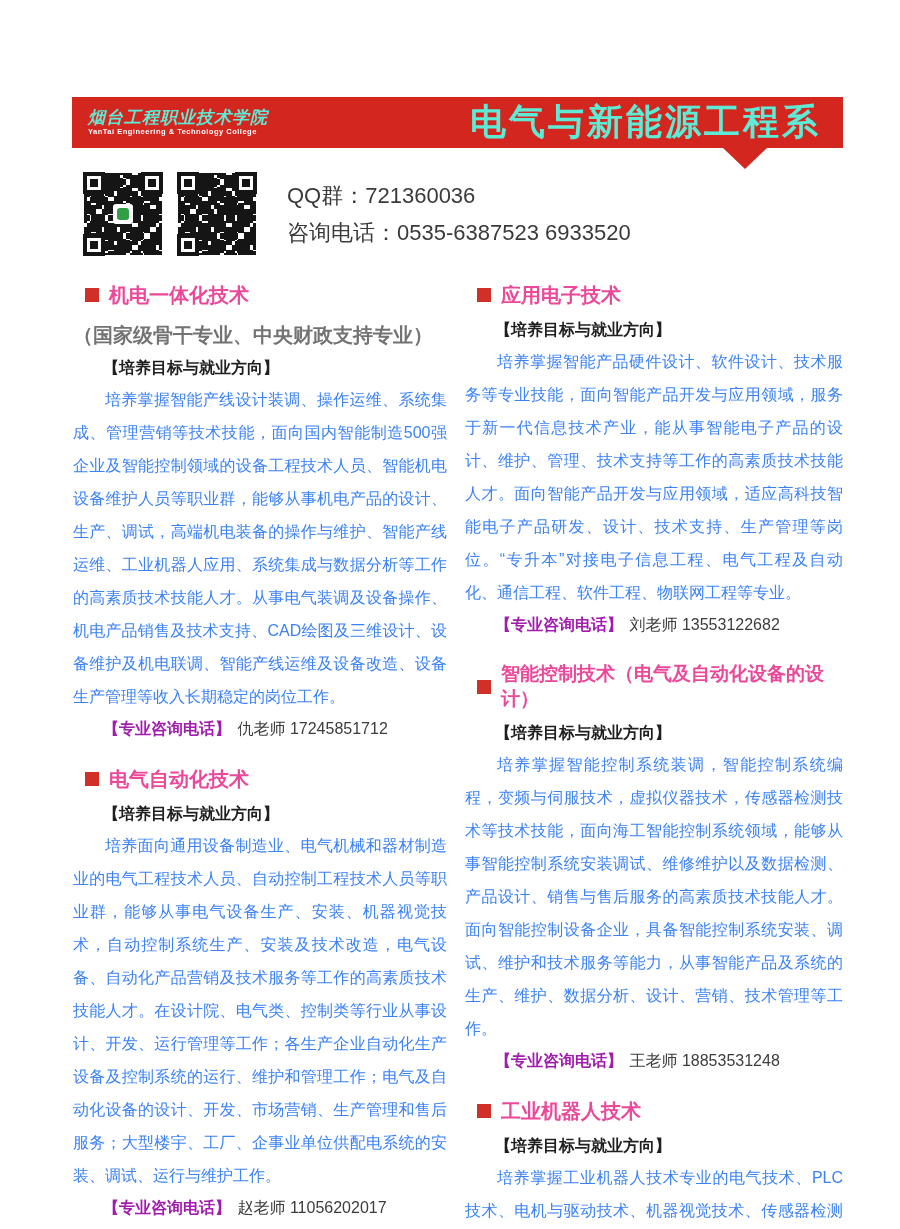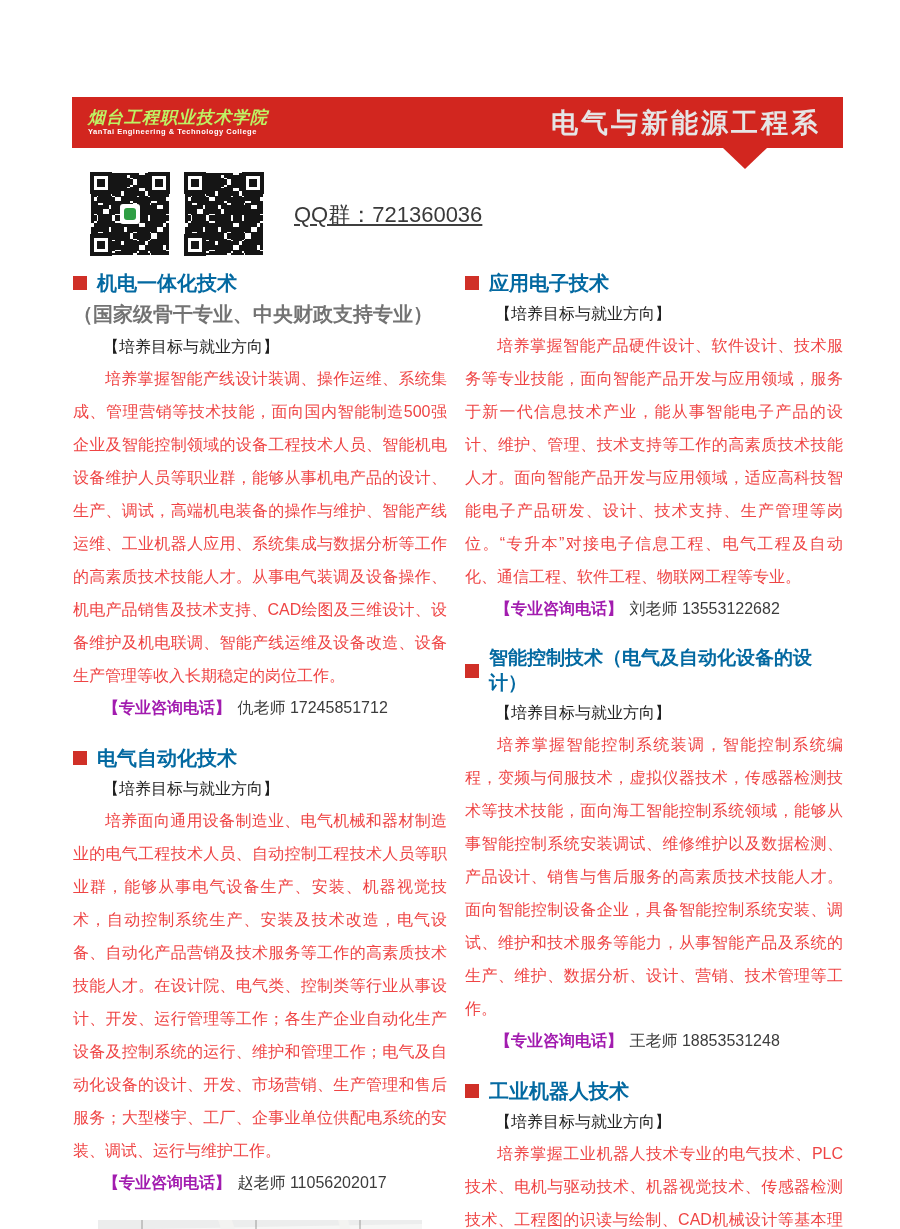--- a/index.html
+++ b/index.html
@@ -3,57 +3,57 @@
 <meta charset="utf-8">
 <style>
   html,body{margin:0;padding:0;background:#ffffff;}
   .page{position:relative;width:900px;height:1229px;background:#ffffff;overflow:hidden;
         font-family:"Liberation Sans","DejaVu Sans",sans-serif;color:#3f3f3f;}
 
   
   .banner{position:absolute;left:72px;top:97px;width:771px;height:51px;background:#d2261f;
           display:flex;align-items:center;justify-content:space-between;}
   .logo{padding-left:16px;line-height:1.05;}
-  .logo-cn{color:#bef264;font-family:"Liberation Serif","DejaVu Serif",serif;
+  .logo-cn{color:#5eead4;font-family:"Liberation Serif","DejaVu Serif",serif;
            font-weight:bold;font-style:italic;font-size:17px;letter-spacing:1px;}
   .logo-en{color:#fff;font-size:7.5px;font-weight:bold;letter-spacing:.5px;margin-top:2px;}
-  .dept{color:#e5e5e5;font-size:27px;font-weight:bold;letter-spacing:3px;padding-right:22px;}
+  .dept{color:#5eead4;font-size:36px;font-weight:bold;letter-spacing:3px;padding-right:22px;}
   .pointer{position:absolute;left:651px;top:100%;width:0;height:0;
            border-left:22px solid transparent;border-right:22px solid transparent;
            border-top:21px solid #d2261f;}
 
   
-  .qr-row{position:absolute;left:88px;top:170px;display:flex;align-items:center;text-decoration:underline;}
+  .qr-row{position:absolute;left:81px;top:170px;display:flex;align-items:center;}
   .qr{position:relative;width:84px;height:88px;background:#fff;margin-right:10px;}
   .qr .modules{position:absolute;inset:3px;
     background:
       repeating-conic-gradient(#151515 0% 25%, transparent 0% 50%) 0 0 / 12px 12px,
       repeating-conic-gradient(#151515 0% 25%, transparent 0% 50%) 3px 5px / 18px 18px,
       repeating-conic-gradient(#151515 0% 25%, transparent 0% 50%) 7px 2px / 26px 26px;}
   .finder{position:absolute;width:14px;height:14px;border:4px solid #151515;background:#fff;}
   .finder::after{content:"";position:absolute;left:3px;top:3px;width:8px;height:8px;background:#151515;}
   .f-tl{left:2px;top:2px;} .f-tr{right:2px;top:2px;} .f-bl{left:2px;bottom:2px;}
   .qr-center-logo{position:absolute;left:32px;top:34px;width:20px;height:20px;background:#fff;
                   border-radius:3px;display:flex;align-items:center;justify-content:center;}
   .qr-center-logo::after{content:"";width:12px;height:12px;border-radius:3px;background:#2f9e44;}
   .contact-text{margin-left:18px;font-size:22px;color:#3a3a3a;line-height:37px;white-space:nowrap;}
 
   
   .columns{position:absolute;left:73px;top:270px;width:770px;display:flex;}
   .col-left{width:374px;margin-right:18px;}
   .col-right{width:378px;}
 
   .major{margin-bottom:26px;}
-  .major-title{margin:0;font-size:20px;font-weight:bold;color:#0369a1;
+  .major-title{margin:12px;font-size:20px;font-weight:bold;color:#ec4899;
                display:flex;align-items:center;line-height:1.3;}
   .bullet{display:inline-block;width:14px;height:14px;background:#d03028;margin-right:10px;flex:0 0 auto;}
   .major-subtitle{font-size:20px;font-weight:bold;color:#737373;line-height:1.5;margin-top:3px;}
-  .goal-label{font-family:"Liberation Serif","DejaVu Serif",serif;font-weight:normal;
+  .goal-label{font-family:"Liberation Serif","DejaVu Serif",serif;font-weight:bold;
               color:#1f1f1f;font-size:16px;margin:8px 0 4px 30px;}
-  .body-text{margin:0;font-size:16px;line-height:33px;color:#ef4444;
+  .body-text{margin:0;font-size:16px;line-height:33px;color:#3b82f6;
              text-align:justify;text-indent:2em;}
   .contact-line{margin:6px 0 0 30px;font-size:16px;color:#3c3c3c;}
   .contact-label{font-family:"Liberation Serif","DejaVu Serif",serif;font-weight:bold;color:#a21caf;}
   .contact-value{margin-left:2px;}
 
   
   .photo{margin:12px 0 0 25px;width:324px;height:177px;overflow:hidden;background:#dfe0df;}
   .photo svg{display:block;}
 </style>
 </head>
@@ -79,20 +79,21 @@
       <div class="qr-center-logo"></div>
     </div>
     <div class="qr">
       <div class="modules"></div>
       <div class="finder f-tl"></div>
       <div class="finder f-tr"></div>
       <div class="finder f-bl"></div>
     </div>
     <div class="contact-text">
       <div>QQ群：721360036</div>
+      <div>咨询电话：0535-6387523 6933520</div>
     </div>
   </section>
 
   <main class="columns">
 
     <div class="col-left">
 
       <section class="major">
         <h2 class="major-title">
           <span class="bullet"></span>

